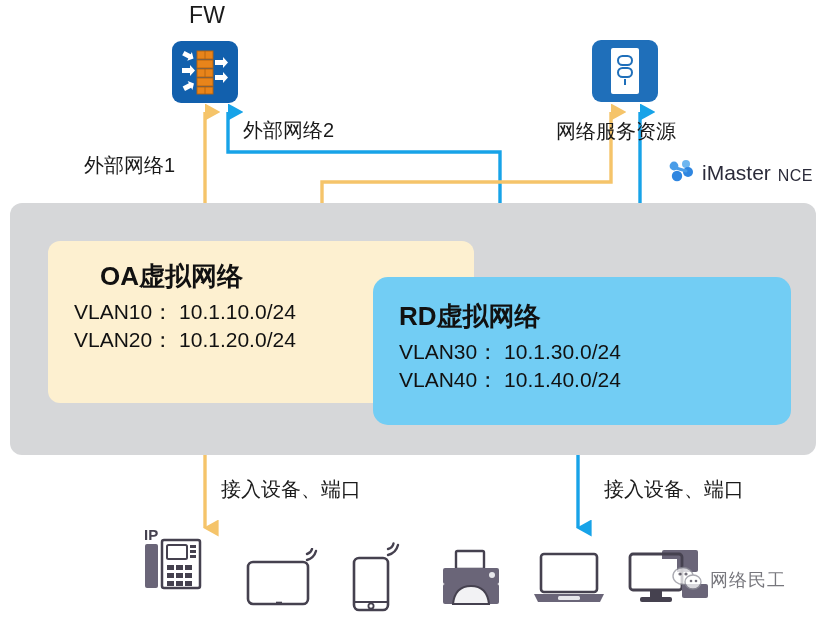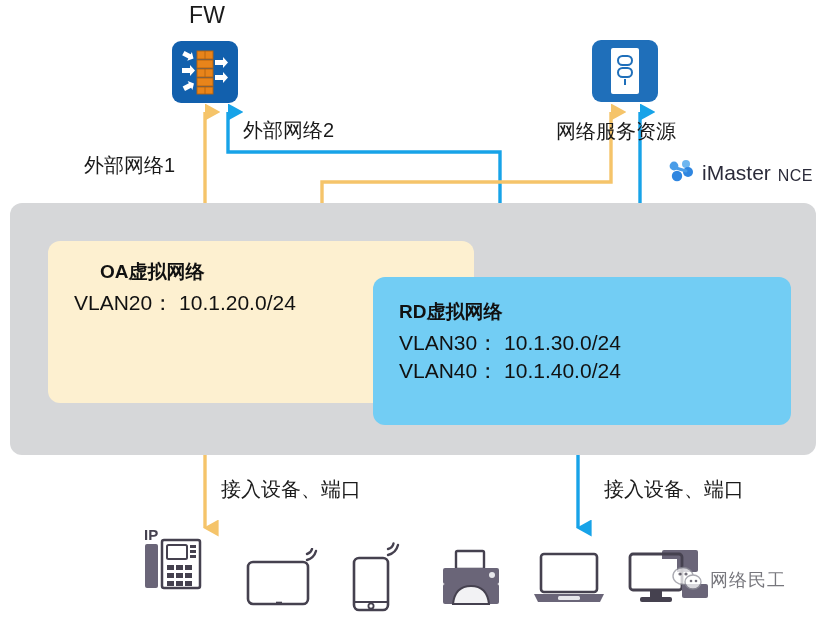--- a/index.html
+++ b/index.html
@@ -71,29 +71,29 @@
     left:48px; top:241px;
     width:426px; height:162px;
     background:#fdf0d0;
   }
   #rd-box {
     left:373px; top:277px;
     width:418px; height:148px;
     background:#72cdf4;
   }
   .vnet-title {
-    font-size:19px; font-weight:bold; color:#111;
+    font-size:26px; font-weight:bold; color:#111;
     margin-bottom:4px; white-space:nowrap;
   }
   .vnet-line {
     font-size:21px; color:#111; white-space:nowrap; line-height:1.35;
   }
   #oa-box .vnet-title { margin-left:26px; }
   #oa-box .vnet-line  { margin-left:0px; }
-  #rd-box  { padding-top:22px; }
+  #rd-box  { padding-top:22px;border-radius:15px; }
 
   
   #imaster {
     position:absolute;
     left:668px; top:158px;
     display:flex; align-items:flex-end; gap:7px;
     white-space:nowrap;
   }
   #imaster .txt-main { font-size:21px; color:#2b2b3a; }
   #imaster .txt-sub  { font-size:16px; color:#2b2b3a; letter-spacing:.4px; }
@@ -198,20 +198,21 @@
   <div class="flow-label" id="ext2-label">外部网络2</div>
 
   <div class="flow-label" id="svc-label">网络服务资源</div>
 
   <div class="flow-label" id="access-left-label">接入设备、端口</div>
 
   <div class="flow-label" id="access-right-label">接入设备、端口</div>
 
   <div class="vnet" id="oa-box">
     <div class="vnet-title">OA虚拟网络</div>
+    <div class="vnet-line">VLAN10： 10.1.10.0/24</div>
     <div class="vnet-line">VLAN20： 10.1.20.0/24</div>
   </div>
 
   <div class="vnet" id="rd-box">
     <div class="vnet-title">RD虚拟网络</div>
     <div class="vnet-line">VLAN30： 10.1.30.0/24</div>
     <div class="vnet-line">VLAN40： 10.1.40.0/24</div>
   </div>
 
   <div id="imaster">

